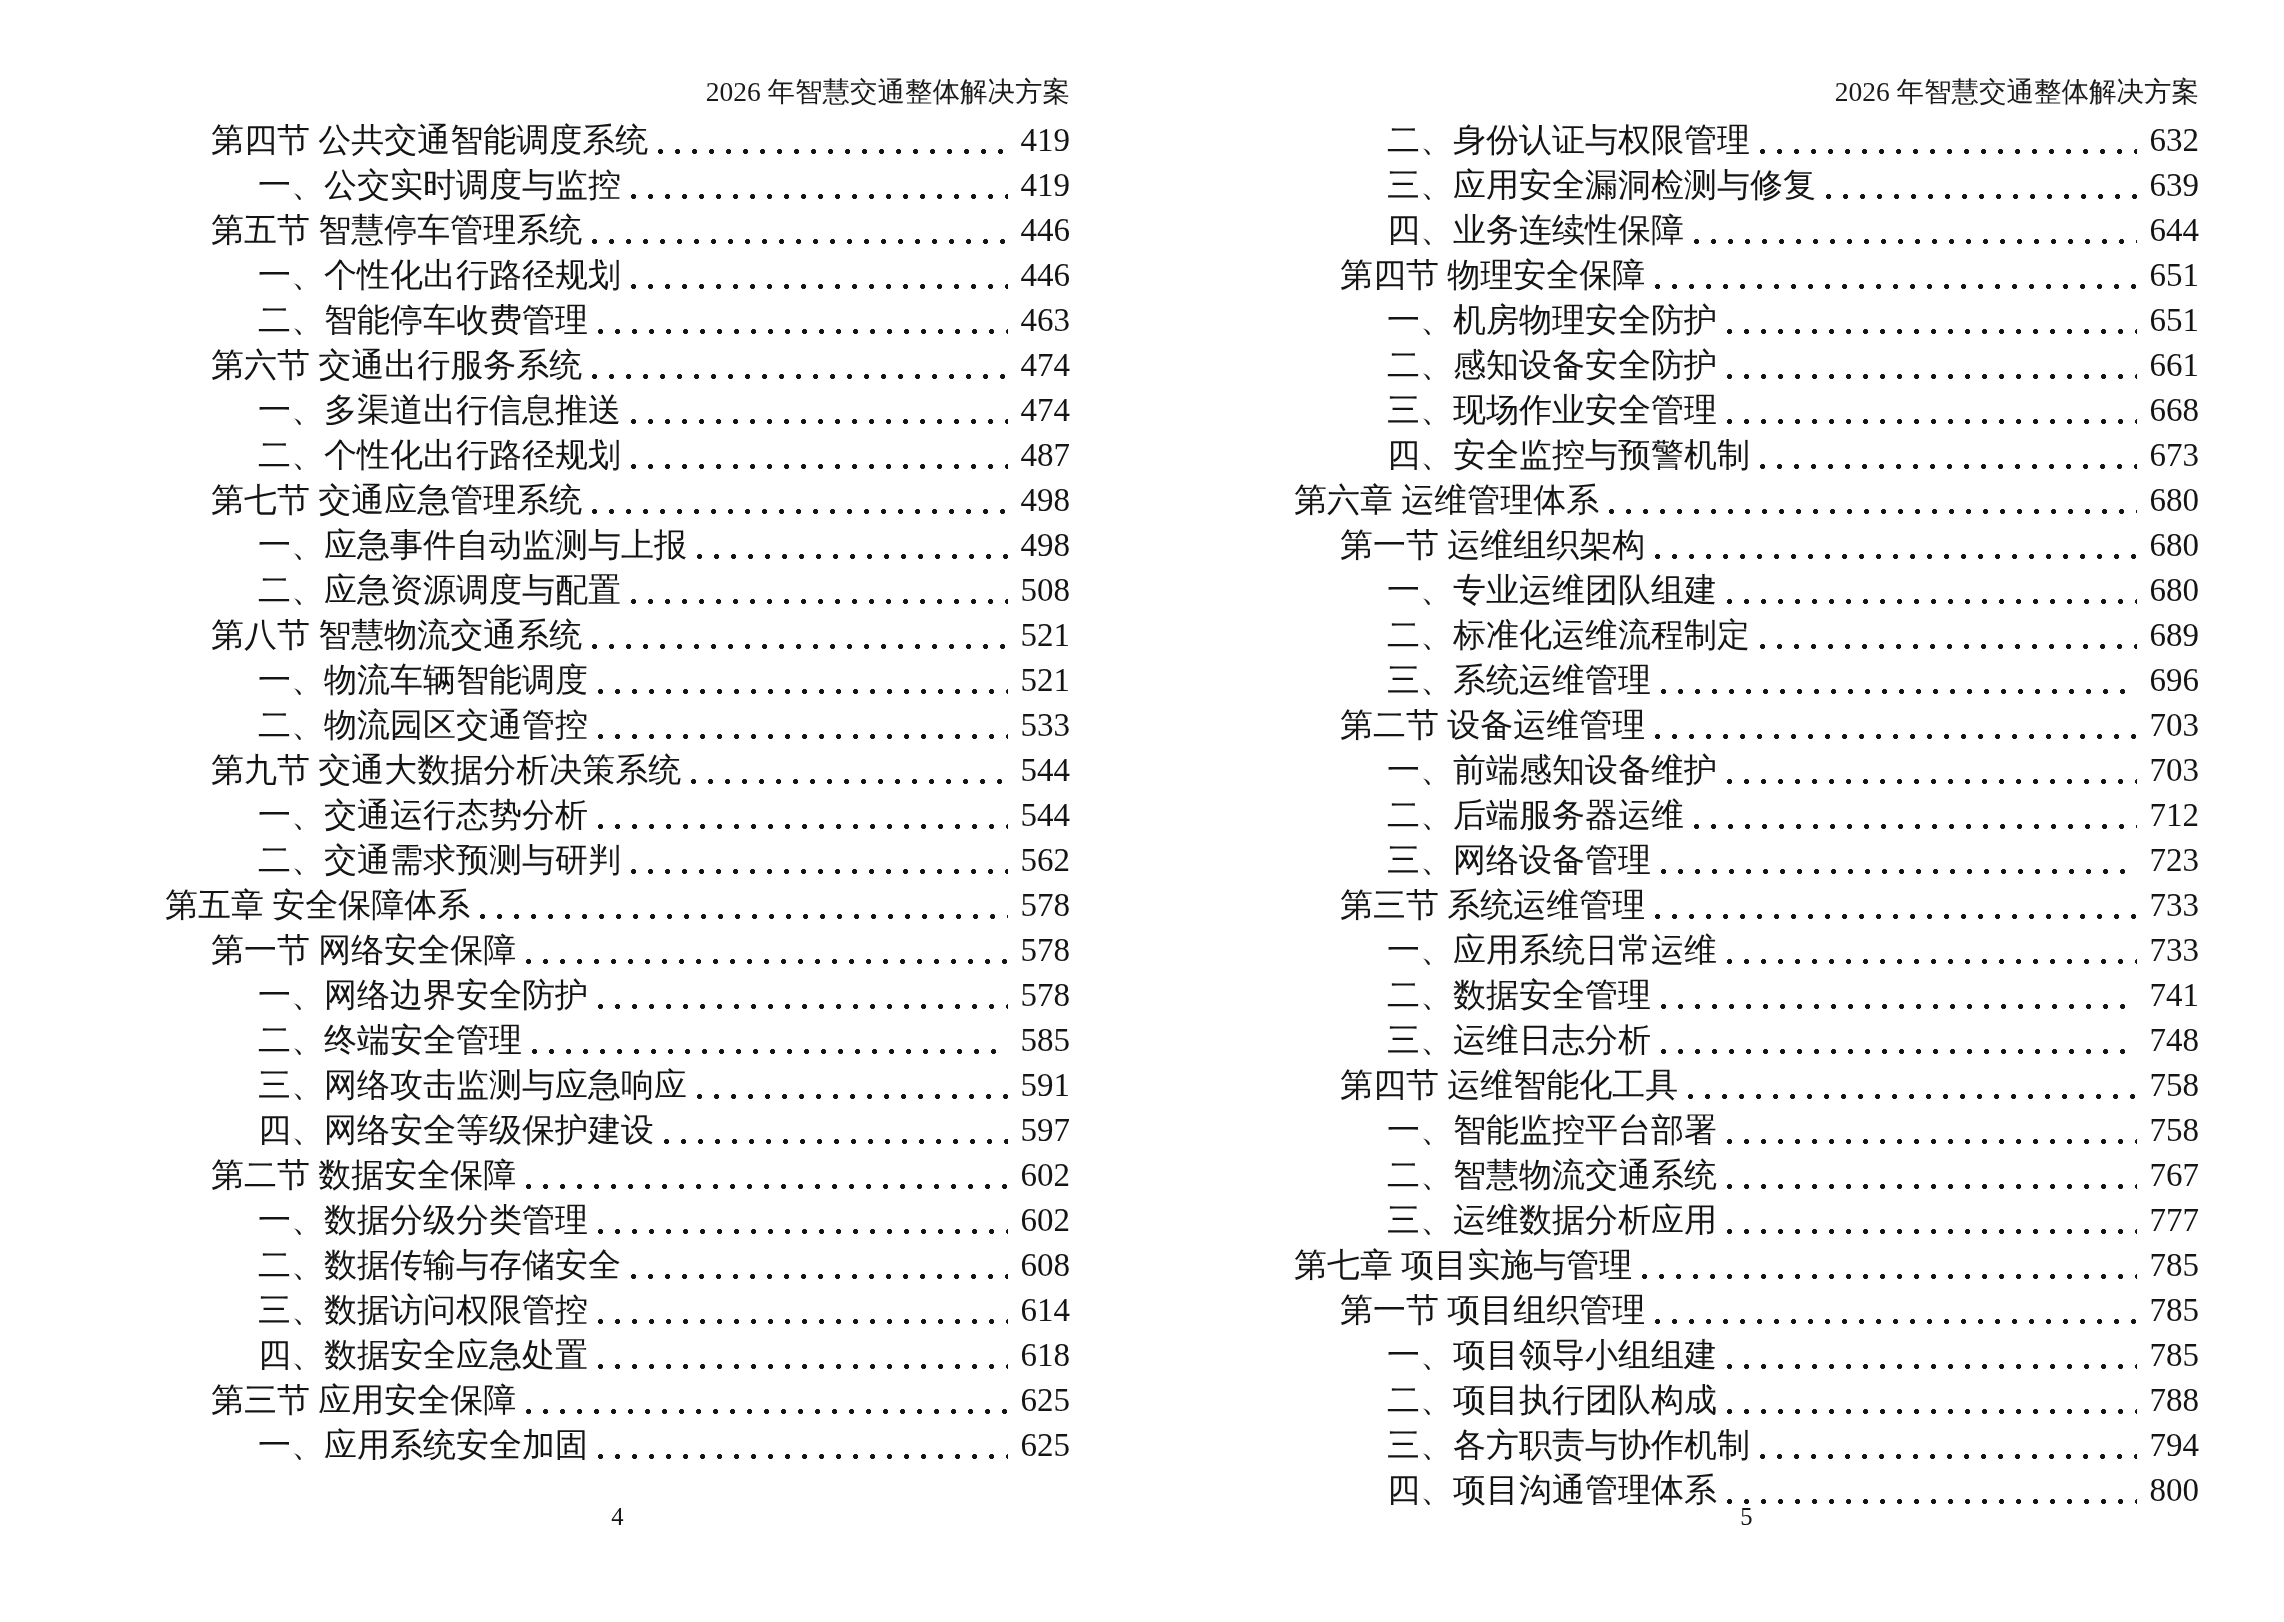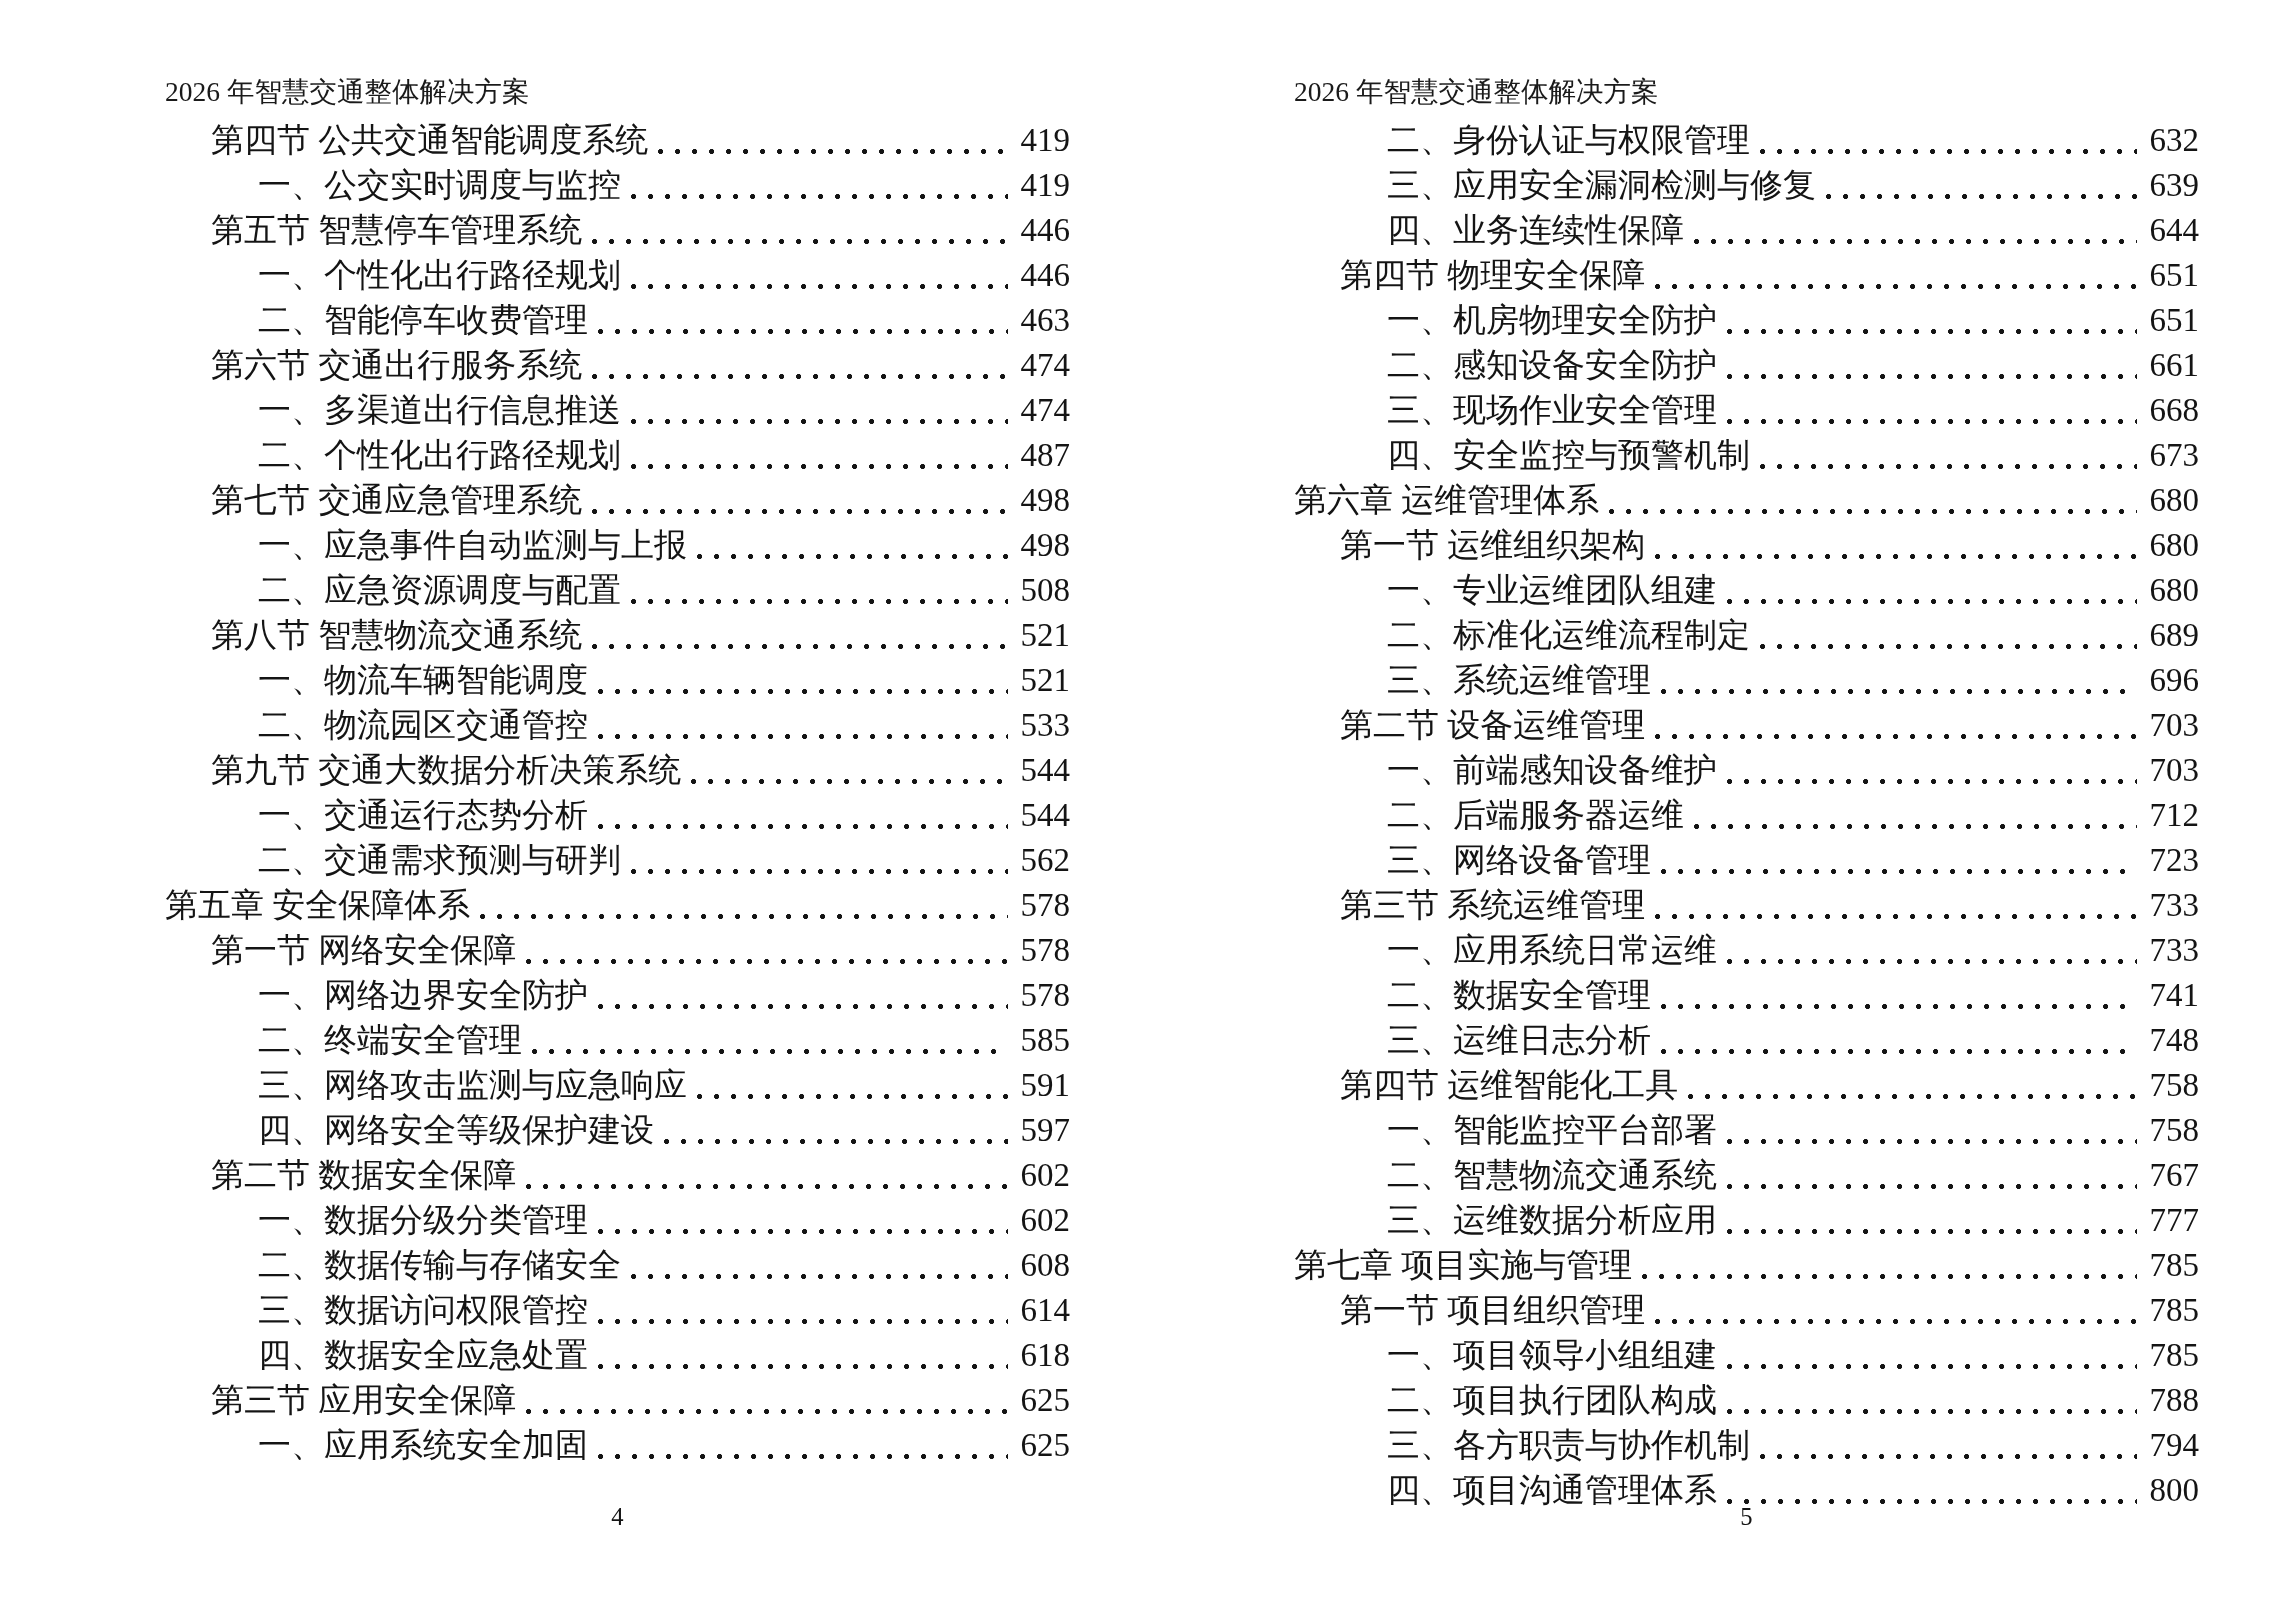--- a/index.html
+++ b/index.html
@@ -7,21 +7,21 @@
   body{
     width:2284px;height:1623px;position:relative;overflow:hidden;
     background:#ffffff;color:#141414;
     font-family:"Liberation Serif","DejaVu Serif",serif;
   }
   .page-col{position:absolute;top:0;height:1623px;}
   #page-left{left:165px;width:905px;}
   #page-right{left:1294px;width:905px;}
   .page-header{
     position:absolute;top:78px;left:0;right:0;
-    text-align:left;font-size:27.5px;line-height:1;white-space:nowrap;
+    text-align:right;font-size:27.5px;line-height:1;white-space:nowrap;
     color:#1a1a1a;
   }
   .toc{position:absolute;top:112px;left:0;right:0;}
   .toc-row{
     display:flex;align-items:flex-end;height:45px;
     font-size:33px;line-height:1;white-space:nowrap;
   }
   .toc-row .label{white-space:nowrap;}
   .indent-0{margin-left:0;}
   .indent-1{margin-left:46px;}

